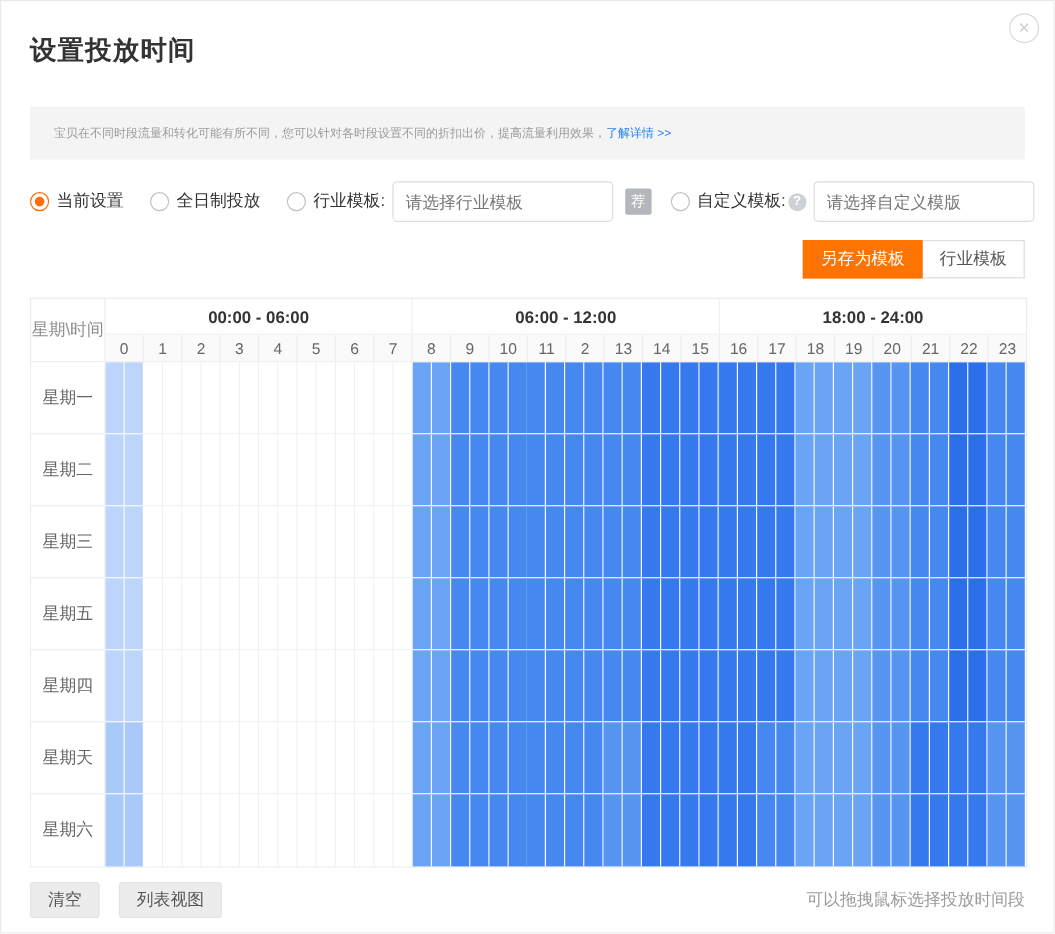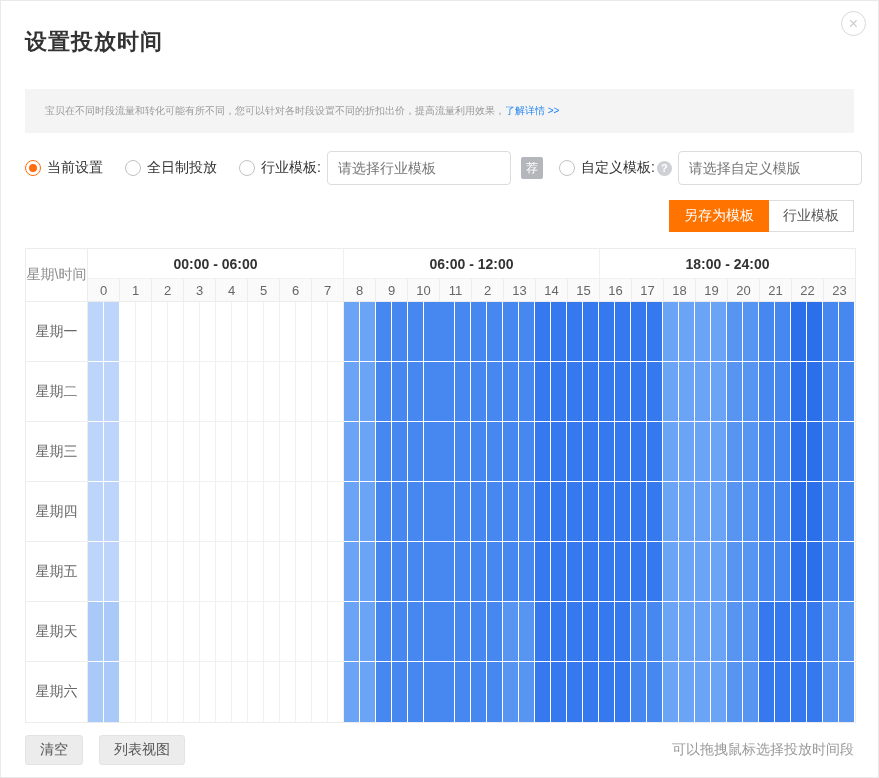--- a/index.html
+++ b/index.html
@@ -439,21 +439,21 @@
               <div class="half" style="background: rgb(43, 112, 234);"></div>
               <div class="half" style="background: rgb(43, 112, 234);"></div>
             </div>
             <div class="hour-cell">
               <div class="half" style="background: rgb(70, 135, 240);"></div>
               <div class="half" style="background: rgb(70, 135, 240);"></div>
             </div>
           </div>
         </div>
         <div class="day-row">
-          <div class="day-label">星期四</div>
+          <div class="day-label">星期五</div>
           <div class="cells">
             <div class="hour-cell">
               <div class="half" style="background: rgb(189, 213, 250);"></div>
               <div class="half" style="background: rgb(189, 213, 250);"></div>
             </div>
             <div class="hour-cell">
               <div class="half empty"></div>
               <div class="half empty"></div>
             </div>
             <div class="hour-cell">
@@ -540,21 +540,21 @@
               <div class="half" style="background: rgb(43, 112, 234);"></div>
               <div class="half" style="background: rgb(43, 112, 234);"></div>
             </div>
             <div class="hour-cell">
               <div class="half" style="background: rgb(70, 135, 240);"></div>
               <div class="half" style="background: rgb(70, 135, 240);"></div>
             </div>
           </div>
         </div>
         <div class="day-row">
-          <div class="day-label">星期五</div>
+          <div class="day-label">星期四</div>
           <div class="cells">
             <div class="hour-cell">
               <div class="half" style="background: rgb(189, 213, 250);"></div>
               <div class="half" style="background: rgb(189, 213, 250);"></div>
             </div>
             <div class="hour-cell">
               <div class="half empty"></div>
               <div class="half empty"></div>
             </div>
             <div class="hour-cell">

